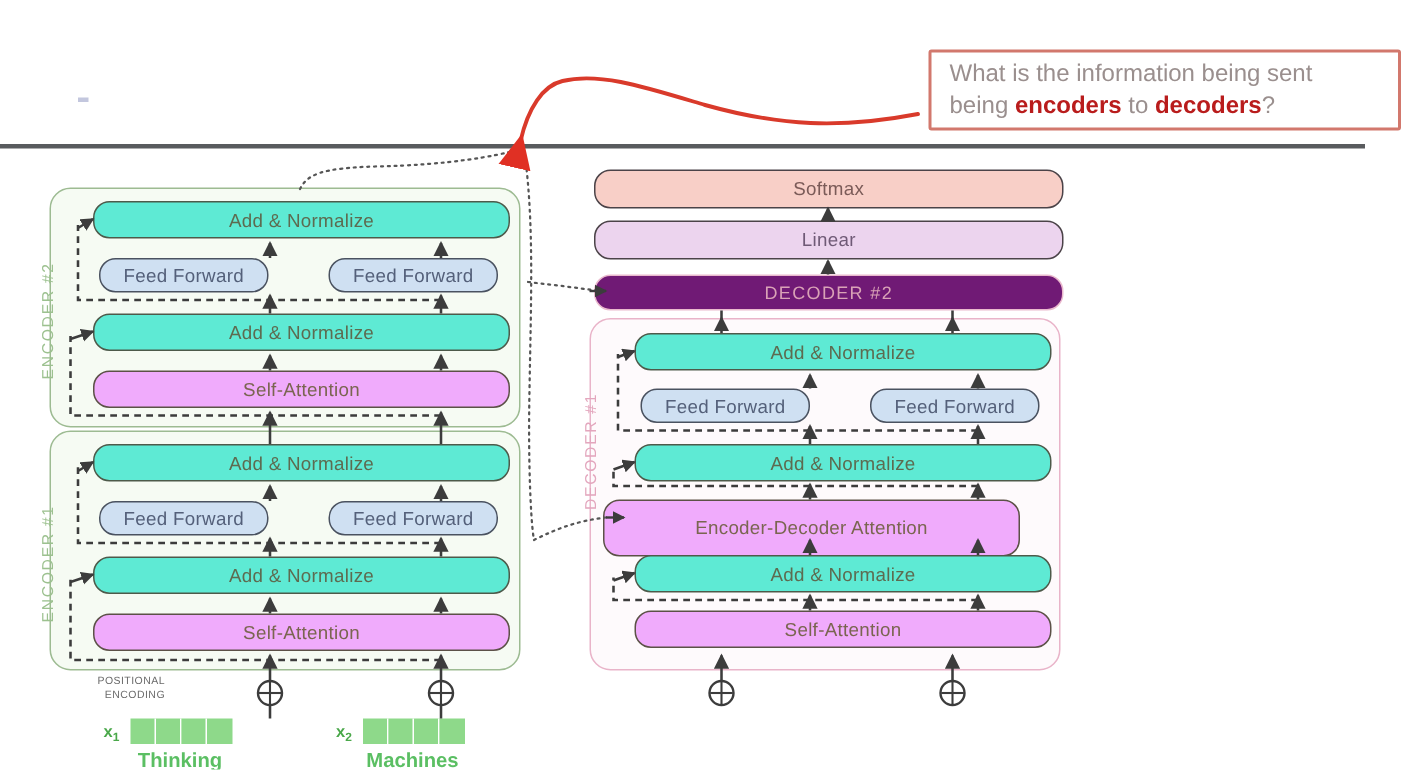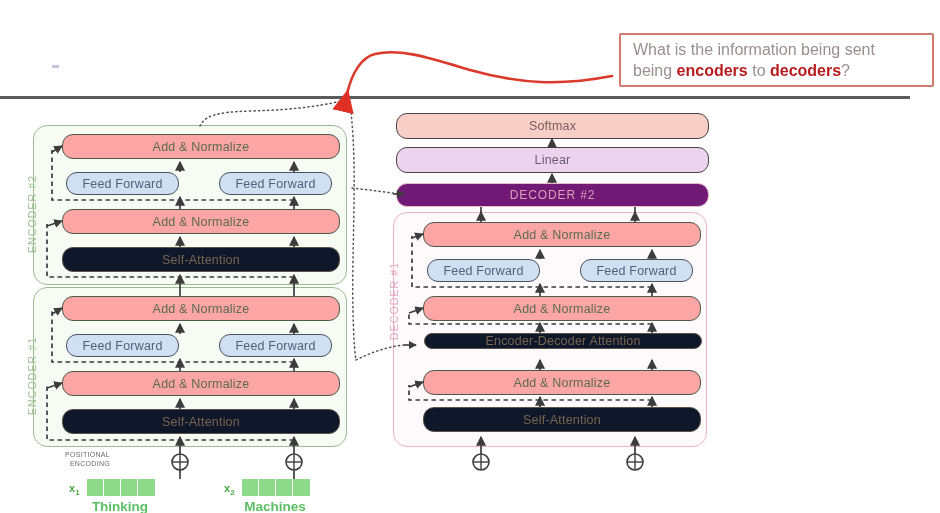--- a/index.html
+++ b/index.html
@@ -4,23 +4,23 @@
 <style>
   html,body{margin:0;padding:0;background:#ffffff;}
   body{width:940px;height:513px;overflow:hidden;
        font-family:"Liberation Sans",sans-serif;position:relative;}
   #stage{position:absolute;left:0;top:0;width:940px;height:513px;background:#fff;}
 
   
   .pill{position:absolute;box-sizing:border-box;border-radius:11px;
         display:flex;align-items:center;justify-content:center;
         font-size:12.5px;letter-spacing:.2px;white-space:nowrap;}
-  .pill.addnorm{background:#fca5a5;border:1.6px solid #4d5a4a;color:#5d6b50;}
+  .pill.addnorm{background:#5eead4;border:1.6px solid #4d5a4a;color:#5d6b50;}
   .pill.ff{background:#cfe0f2;border:1.6px solid #4a5260;color:#54607a;}
-  .pill.attn{background:#0f172a;border:1.6px solid #5c5147;color:#7a6550;}
+  .pill.attn{background:#f0abfc;border:1.6px solid #5c5147;color:#7a6550;}
   .pill.softmax{background:#f8cfc7;border:1.6px solid #4b4348;color:#7b5b58;}
   .pill.linear{background:#ecd4ee;border:1.6px solid #4b4348;color:#6f5a76;}
   .pill.dec2{background:#701a75;border:1.4px solid #eab9cd;color:#d9a2b6;
              font-size:12px;letter-spacing:.9px;}
 
   
   .enc-box{position:absolute;box-sizing:border-box;border:1.5px solid #9dbb92;
            border-radius:14px;background:rgba(238,247,234,.55);}
   .dec-box{position:absolute;box-sizing:border-box;border:1.5px solid #e9b4c9;
            border-radius:14px;background:rgba(253,246,249,.5);}
@@ -124,21 +124,21 @@
   <div class="pill softmax" style="left:396px;top:113px;width:313px;height:26px;">Softmax</div>
   <div class="pill dec2" style="left:396px;top:183px;width:313px;height:24px;">DECODER #2</div>
 
   <div class="dec-box" style="left:393px;top:212px;width:314px;height:235px;"></div>
   <div class="vlabel dec" style="left:388px;top:340px;">DECODER #1</div>
 
   <div class="pill addnorm" style="left:423px;top:222px;width:278px;height:25px;">Add &amp; Normalize</div>
   <div class="pill ff" style="left:427px;top:259px;width:113px;height:23px;">Feed Forward</div>
   <div class="pill ff" style="left:580px;top:259px;width:113px;height:23px;">Feed Forward</div>
   <div class="pill addnorm" style="left:423px;top:296px;width:278px;height:25px;">Add &amp; Normalize</div>
-  <div class="pill attn" style="left:424px;top:333px;width:278px;height:16px;">Encoder-Decoder Attention</div>
+  <div class="pill attn" style="left:402px;top:333px;width:278px;height:38px;">Encoder-Decoder Attention</div>
   <div class="pill addnorm" style="left:423px;top:370px;width:278px;height:25px;">Add &amp; Normalize</div>
   <div class="pill attn" style="left:423px;top:407px;width:278px;height:25px;">Self-Attention</div>
 
   <svg class="overlay" viewBox="0 0 940 513">
     <defs>
       <marker id="ah" markerWidth="7" markerHeight="7" refX="5.2" refY="3" orient="auto">
         <path d="M0,0 L6,3 L0,6 z" fill="#3c3c3c"></path>
       </marker>
       <marker id="ahs" markerWidth="6" markerHeight="6" refX="4.6" refY="2.6" orient="auto">
         <path d="M0,0 L5.2,2.6 L0,5.2 z" fill="#3c3c3c"></path>

